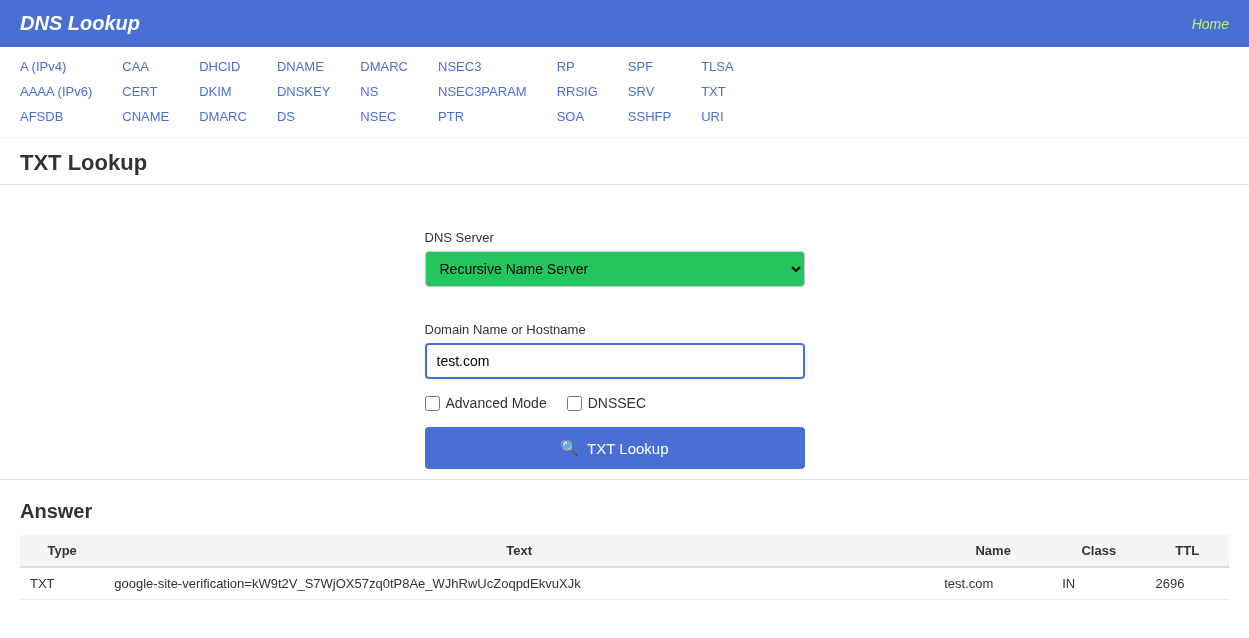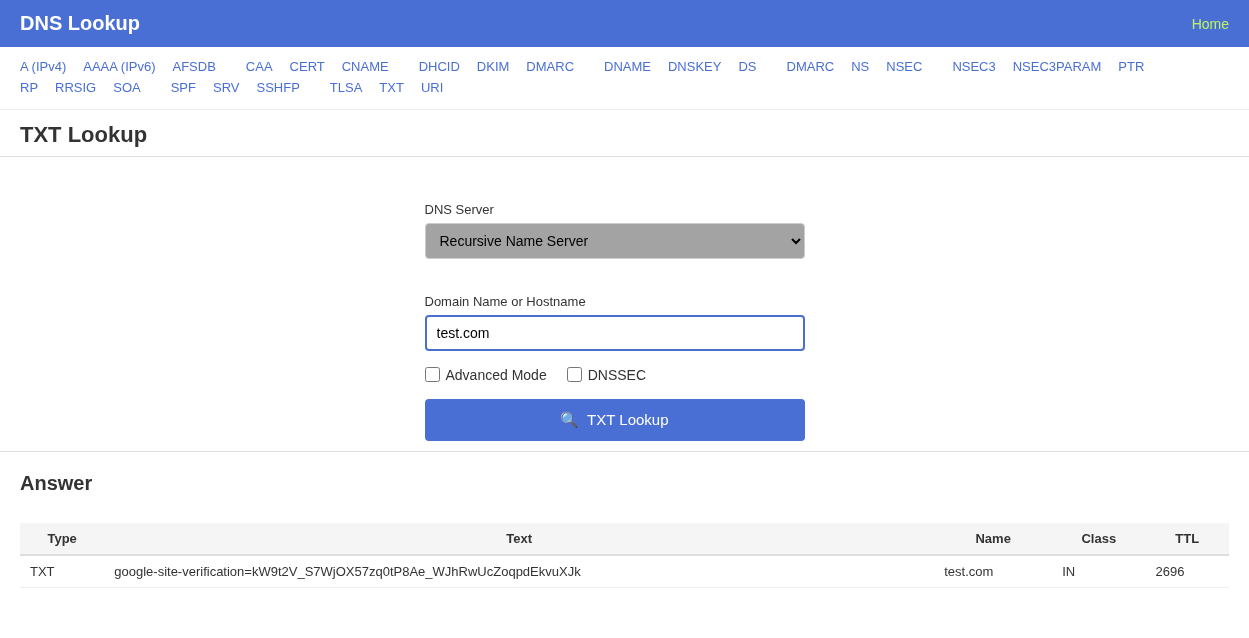--- a/index.html
+++ b/index.html
@@ -6,36 +6,38 @@
     body { font-family: Arial, sans-serif; font-size: 14px; color: #333; background: #fff; }
 
     
     .header {
       background: #4a6fd4;
       color: #fff;
       padding: 12px 20px;
       display: flex;
       justify-content: space-between;
       align-items: center;
+      font-style: italic;
     }
     .header-title { font-size: 20px; font-weight: bold; }
     .header-home { color: #bef264; text-decoration: none; font-size: 14px; }
 
     
     .nav-links {
       padding: 10px 20px;
       display: flex;
       flex-wrap: wrap;
       gap: 0;
       border-bottom: 1px solid #eee;
     }
     .nav-column {
       display: flex;
+      flex-direction: column;
       margin-right: 30px;
-      gap: 17px;
+      gap: 4px;
     }
     .nav-link {
       color: #4a6fd4;
       text-decoration: none;
       font-size: 13px;
       line-height: 1.6;
     }
 
     
     .page-title {
@@ -56,21 +58,21 @@
       font-size: 13px;
       color: #333;
     }
 
     .form-select {
       width: 380px;
       padding: 8px 10px;
       border: 1px solid #ccc;
       border-radius: 4px;
       font-size: 14px;
-      background: #a3a3a3;
+      background: #22c55e;
       appearance: auto;
     }
 
     .form-input {
       width: 380px;
       padding: 8px 10px;
       border: 2px solid #4a6fd4;
       border-radius: 4px;
       font-size: 14px;
       outline: none;
@@ -113,21 +115,21 @@
     
     .answer-section {
       padding: 20px;
       border-top: 1px solid #ddd;
       margin-top: 10px;
     }
 
     .answer-title {
       font-size: 20px;
       font-weight: bold;
-      margin-bottom: 28px;
+      margin-bottom: 12px;
     }
 
     .result-table {
       width: 100%;
       border-collapse: collapse;
       font-size: 13px;
     }
 
     .result-table th {
       text-align: center;

